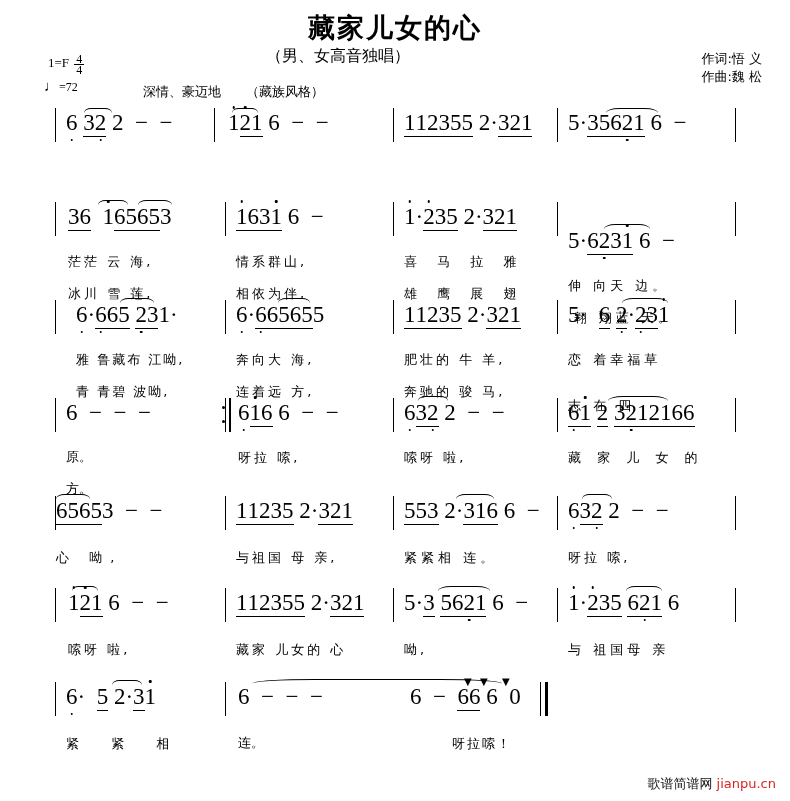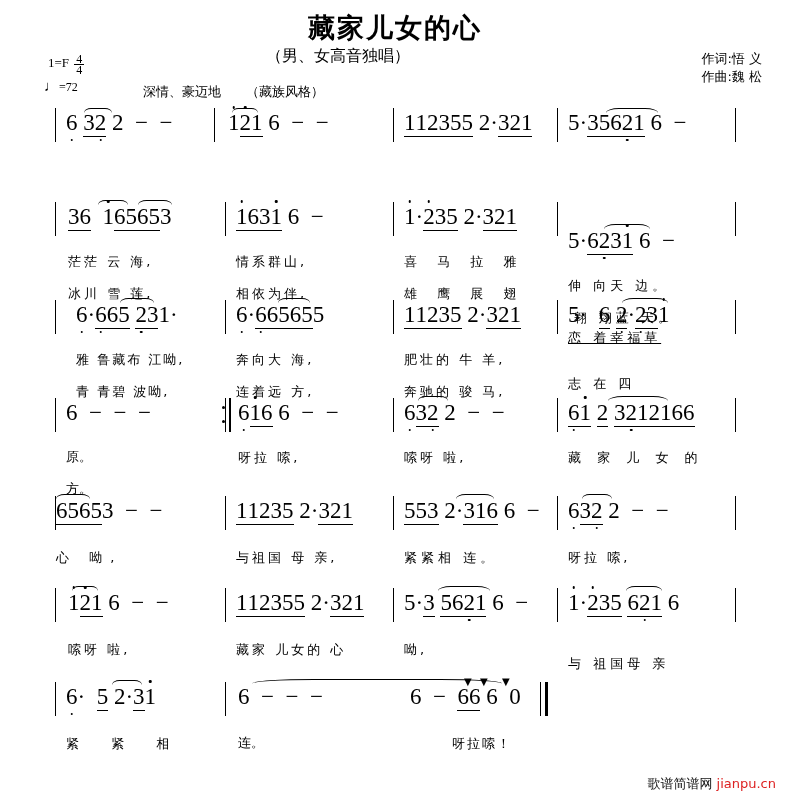--- a/index.html
+++ b/index.html
@@ -222,21 +222,21 @@
       </span>
       <div class="lyr" style="margin-top:22px;letter-spacing:3px;">肥壮的 牛 羊,</div>
       <div class="lyr" style="margin-top:14px;letter-spacing:3px;">奔驰的 骏 马,</div>
     </div>
 
     <div class="measure" style="left:568px;top:12px;">
       <div class="slur" style="left:54px;top:-4px;width:46px;"></div>
       <span class="notes">
         <span class="n">5</span>·&nbsp;&nbsp;<span class="n under1">6</span>&nbsp;<span class="n under1 dotdn">2</span>·<span class="n under1 dotdn">2</span><span class="n under1">3</span><span class="n dotup">1</span>
       </span>
-      <div class="lyr" style="letter-spacing:4px;text-decoration:underline;">恋 着幸福草</div>
+      <div class="lyr" style="margin-top:22px;letter-spacing:4px;">恋 着幸福草</div>
       <div class="lyr" style="margin-top:28px;letter-spacing:4px;">志 在 四</div>
     </div>
   </div>
 
   <div class="row" style="top:388px;height:95px;">
     <div class="barline" style="left:55px;top:10px;height:34px;"></div>
     <div class="barline" style="left:225px;top:10px;height:34px;"></div>
     <div class="barline" style="left:229px;top:10px;height:34px;width:2px;"></div>
     <div class="barline" style="left:393px;top:10px;height:34px;"></div>
     <div class="barline" style="left:557px;top:10px;height:34px;"></div>
@@ -341,21 +341,21 @@
         <span class="n">5</span>·<span class="n under1">3</span>&nbsp;<span class="n under1">5</span><span class="n under1">6</span><span class="n under1 dotdn">2</span><span class="n under1">1</span>&nbsp;6&nbsp;&nbsp;−
       </span>
       <div class="lyr" style="margin-top:24px;letter-spacing:3px;">呦,</div>
     </div>
 
     <div class="measure" style="left:568px;top:12px;">
       <div class="slur" style="left:58px;top:-4px;width:36px;"></div>
       <span class="notes">
         <span class="n dotup">1</span>·<span class="n under1 dotup">2</span><span class="n under1">3</span><span class="n under1">5</span>&nbsp;<span class="n under1">6</span><span class="n under1 dotdn">2</span><span class="n under1">1</span>&nbsp;6
       </span>
-      <div class="lyr" style="margin-top:38px;letter-spacing:4px;">与 祖国母 亲</div>
+      <div class="lyr" style="margin-top:24px;letter-spacing:4px;">与 祖国母 亲</div>
     </div>
   </div>
 
   <div class="row" style="top:672px;height:80px;">
     <div class="barline" style="left:55px;top:10px;height:34px;"></div>
     <div class="barline" style="left:225px;top:10px;height:34px;"></div>
     <div class="barline" style="left:540px;top:10px;height:34px;"></div>
     <div class="dblbar" style="left:545px;top:10px;height:34px;width:3px;"></div>
 
     <div class="measure" style="left:66px;top:12px;">

